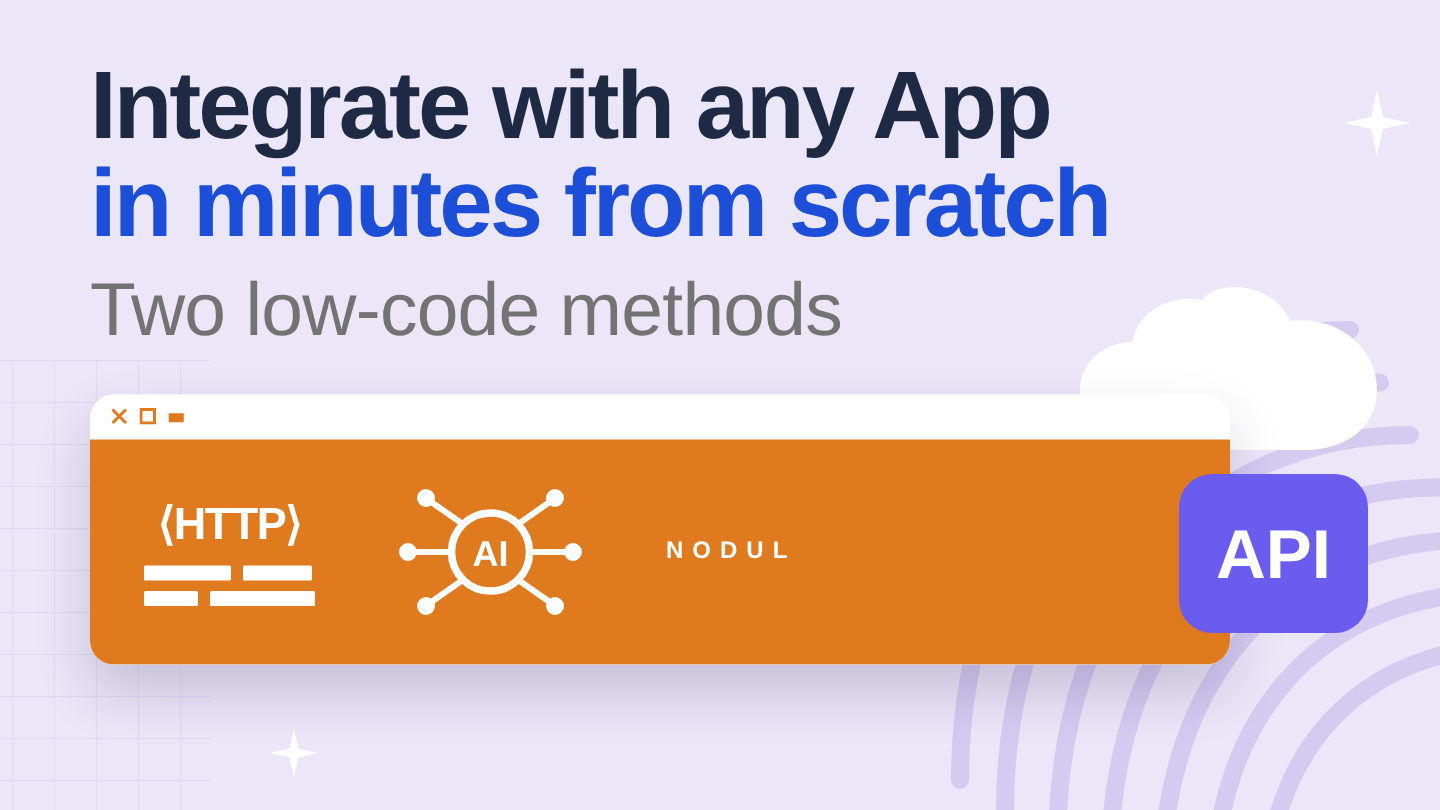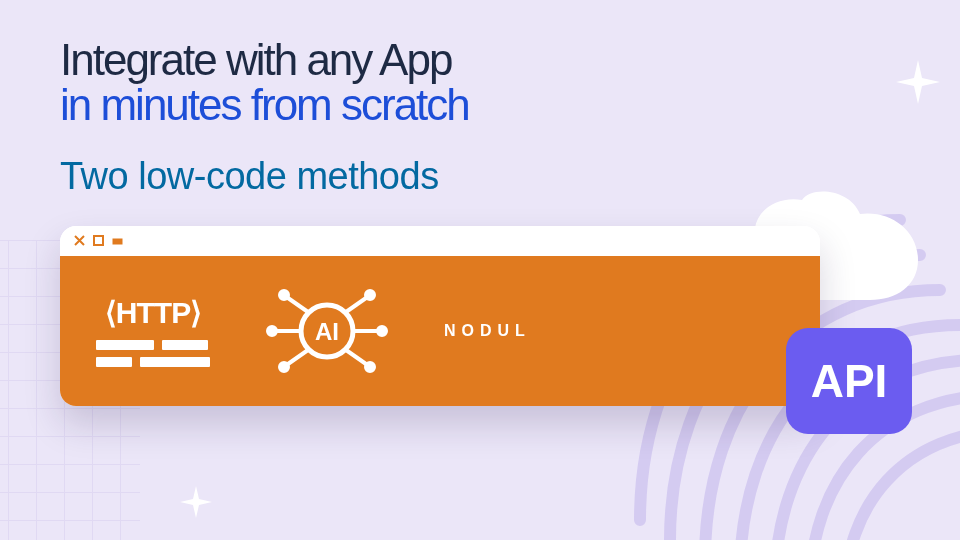--- a/index.html
+++ b/index.html
@@ -48,33 +48,33 @@
     pointer-events: none;
   }
   .cloud svg { width: 100%; height: 100%; }
 
   .content {
     position: relative;
     padding: 38px 60px 0 60px;
   }
 
   h1 {
-    font-size: 44px;
-    font-weight: 400;
+    font-size: 64px;
+    font-weight: 700;
     line-height: 1.02;
     letter-spacing: -2px;
     color: #1e2a44;
   }
   h1 .line2 { color: #1d4ed8; display: block; }
 
   .subtitle {
-    margin-top: 27px;
-    font-size: 38px;
+    margin-top: 8px;
+    font-size: 50px;
     font-weight: 400;
-    color: #0369a1;
+    color: #737373;
     letter-spacing: -0.5px;
   }
 
   
   .window {
     position: relative;
     margin-top: 28px;
     width: 760px;
     border-radius: 16px;
     overflow: hidden;
@@ -117,21 +117,21 @@
   .nodul {
     font-size: 16px;
     font-weight: 600;
     letter-spacing: 6px;
     color: #fff;
   }
 
   .api-badge {
     position: absolute;
     right: 48px;
-    top: 328px;
+    top: 316px;
     width: 126px; height: 106px;
     background: #6b5cf0;
     border-radius: 22px;
     display: flex;
     align-items: center;
     justify-content: center;
     color: #fff;
     font-size: 46px;
     font-weight: 600;
     z-index: 5;

